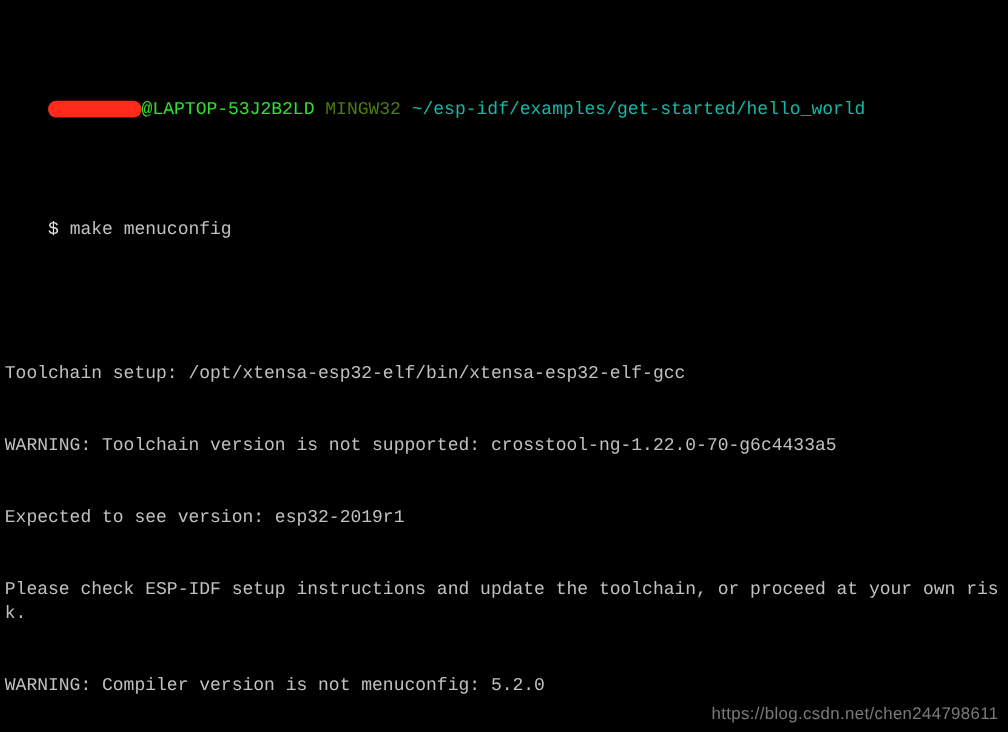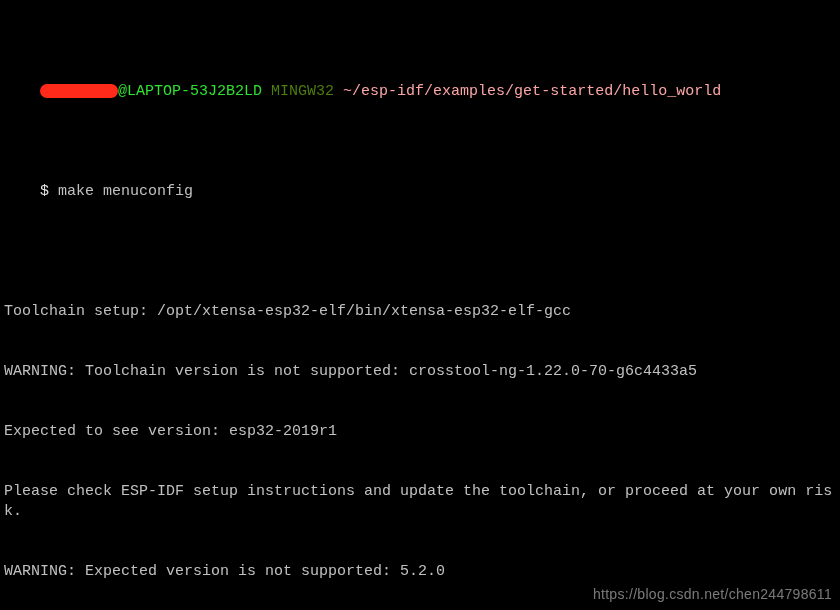--- a/index.html
+++ b/index.html
@@ -15,21 +15,21 @@
     overflow: hidden;
     position: relative;
   }
   .terminal {
     padding: 2px 4px;
     white-space: pre-wrap;
     word-break: break-all;
   }
   .green { color: #2fe22f; }
   .magenta { color: #4d7c0f; }
-  .yellow { color: #fca5a5; }
+  .yellow { color: #14b8a6; }
   .white { color: #e4e4e4; }
   .grey { color: #c0c0c0; }
   .redact {
     display: inline-block;
     background: #ff2a1a;
     border-radius: 8px;
     height: 14px;
     vertical-align: middle;
   }
   .redact1 { width: 78px; }
@@ -55,21 +55,21 @@
   </div>
   <div class="prompt-line">
     <span class="white">$ </span><span class="grey">make menuconfig</span>
   </div>
 
   
   <div class="grey">Toolchain setup: /opt/xtensa-esp32-elf/bin/xtensa-esp32-elf-gcc</div>
   <div class="grey">WARNING: Toolchain version is not supported: crosstool-ng-1.22.0-70-g6c4433a5</div>
   <div class="grey">Expected to see version: esp32-2019r1</div>
   <div class="grey">Please check ESP-IDF setup instructions and update the toolchain, or proceed at your own risk.</div>
-  <div class="grey">WARNING: Expected version is not supported: 5.2.0</div>
+  <div class="grey">WARNING: Compiler version is not menuconfig: 5.2.0</div>
   
   
   
   
   
   
   
   
   
   

